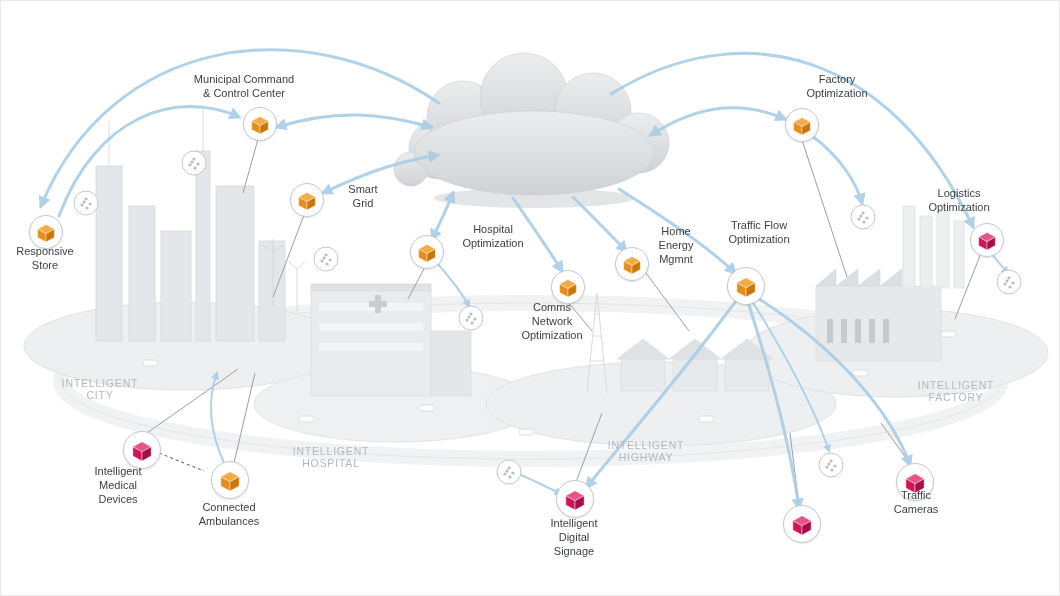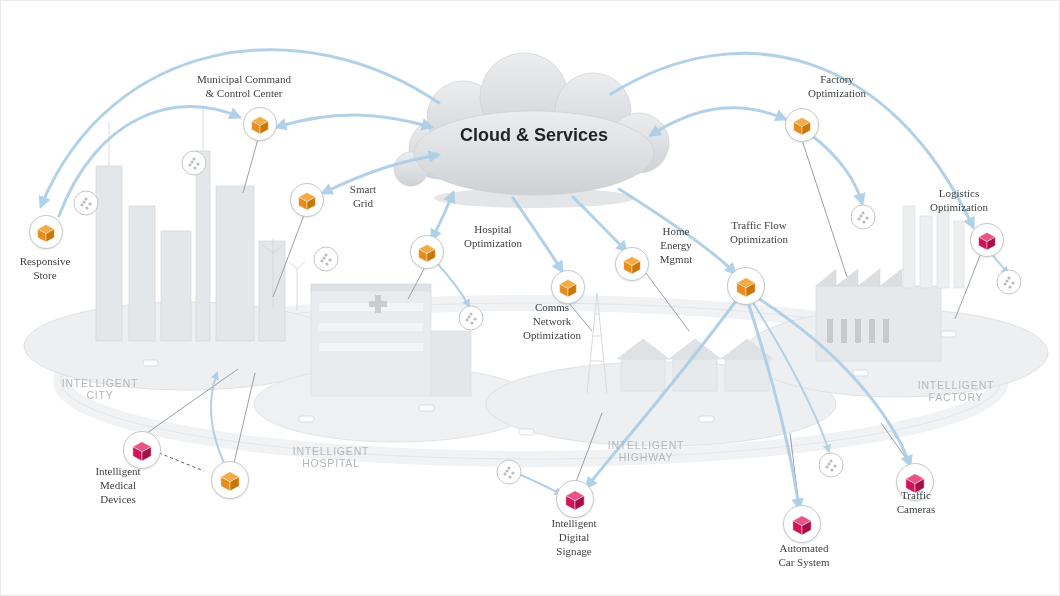--- a/index.html
+++ b/index.html
@@ -10,21 +10,21 @@
   }
   #bg{position:absolute;left:0;top:0;}
   .node-icon{
     position:absolute;width:32px;height:32px;border-radius:50%;
     background:#fff;border:1px solid #c5c9cd;box-shadow:0 1px 2px rgba(0,0,0,.10);
     display:flex;align-items:center;justify-content:center;z-index:5;
   }
   .node-icon.big{width:36px;height:36px;}
   .node-label{
     position:absolute;font-size:11px;line-height:1.25;color:#3c3f42;
-    white-space:pre-line;text-align:center;z-index:6;font-family:Liberation Serif, serif;
+    white-space:pre-line;text-align:center;z-index:6;
   }
   .area-label{
     position:absolute;font-size:10.5px;letter-spacing:.8px;color:#b3b7bb;
     white-space:pre-line;text-align:center;z-index:4;
   }
   .cloud-text{
     position:absolute;left:433px;top:124px;width:200px;text-align:center;
     font-size:18px;font-weight:bold;color:#1f2226;z-index:6;
   }
 </style>
@@ -259,21 +259,20 @@
             <circle cx="0" cy="-4" r="1.6"></circle>
             <circle cx="4" cy="1" r="1.6"></circle>
             <circle cx="-4" cy="2" r="1.6"></circle>
             <circle cx="1" cy="5" r="1.6"></circle>
             <circle cx="-2" cy="-1" r="1.6"></circle>
           </g>
       </g>
     </g>
   </svg>
 
-  <div class="cloud-text">Cloud &amp; Services</div>
 
   <div class="area-label" style="left:49px;top:376px;width:100px">INTELLIGENT
 CITY</div>
   <div class="area-label" style="left:280px;top:444px;width:100px">INTELLIGENT
 HOSPITAL</div>
   <div class="area-label" style="left:595px;top:438px;width:100px">INTELLIGENT
 HIGHWAY</div>
   <div class="area-label" style="left:905px;top:378px;width:100px">INTELLIGENT
 FACTORY</div>
 
@@ -373,40 +372,40 @@
         <polygon points="12,3 22,8.5 12,14 2,8.5" fill="#e85488" stroke="#fff" stroke-width="0.5"></polygon>
         <polygon points="2,8.5 12,14 12,24 2,18.5" fill="#d0145a" stroke="#fff" stroke-width="0.5"></polygon>
         <polygon points="22,8.5 12,14 12,24 22,18.5" fill="#a50f47" stroke="#fff" stroke-width="0.5"></polygon>
       </svg>
   </div>
 
   <div class="node-label" style="left:173px;top:72px;width:140px">Municipal Command
 &amp; Control Center</div>
   <div class="node-label" style="left:336px;top:182px;width:52px">Smart
 Grid</div>
-  <div class="node-label" style="left:2px;top:254px;width:84px">Responsive
+  <div class="node-label" style="left:2px;top:244px;width:84px">Responsive
 Store</div>
   <div class="node-label" style="left:446px;top:222px;width:92px">Hospital
 Optimization</div>
   <div class="node-label" style="left:509px;top:300px;width:84px">Comms
 Network
 Optimization</div>
   <div class="node-label" style="left:646px;top:224px;width:58px">Home
 Energy
 Mgmnt</div>
   <div class="node-label" style="left:703px;top:218px;width:110px">Traffic Flow
 Optimization</div>
   <div class="node-label" style="left:786px;top:72px;width:100px">Factory
 Optimization</div>
   <div class="node-label" style="left:910px;top:186px;width:96px">Logistics
 Optimization</div>
   <div class="node-label" style="left:77px;top:464px;width:80px">Intelligent
 Medical
 Devices</div>
+  <div class="node-label" style="left:178px;top:500px;width:100px">Connected
+Ambulances</div>
   <div class="node-label" style="left:523px;top:516px;width:100px">Intelligent
 Digital
 Signage</div>
-  <div class="node-label" style="left:753px;top:541px;width:100px">Automated
-Car System</div>
   <div class="node-label" style="left:870px;top:488px;width:90px">Traffic
 Cameras</div>
 
 </div>
 
 </body></html>

